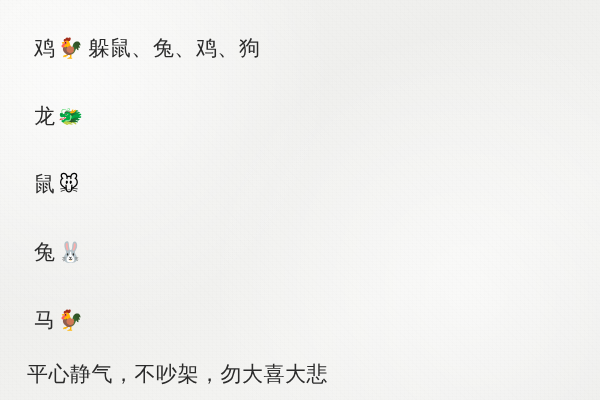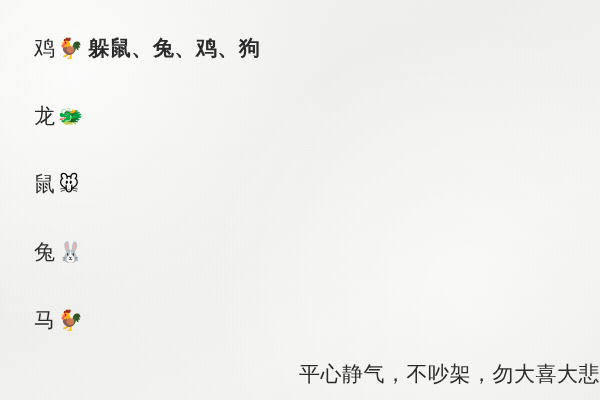--- a/index.html
+++ b/index.html
@@ -57,29 +57,27 @@
     line-height: 1;
     margin: 0 5px 0 3px;
     display: inline-block;
   }
   .text {
     font-size: 21px;
     color: #2b2b2b;
     line-height: 1;
     letter-spacing: 0.5px;
     white-space: nowrap;
-    font-weight: bold;
   }
   .footer-line {
     display: flex;
     align-items: center;
     height: 40px;
-    padding-left: 50px;
+    padding-left: 27px;
     box-sizing: border-box;
-    justify-content: flex-end;
   }
   .footer-text {
     font-size: 21px;
     color: #2b2b2b;
     line-height: 1;
     letter-spacing: 0.5px;
     white-space: nowrap;
   }
 </style>
 </head>

